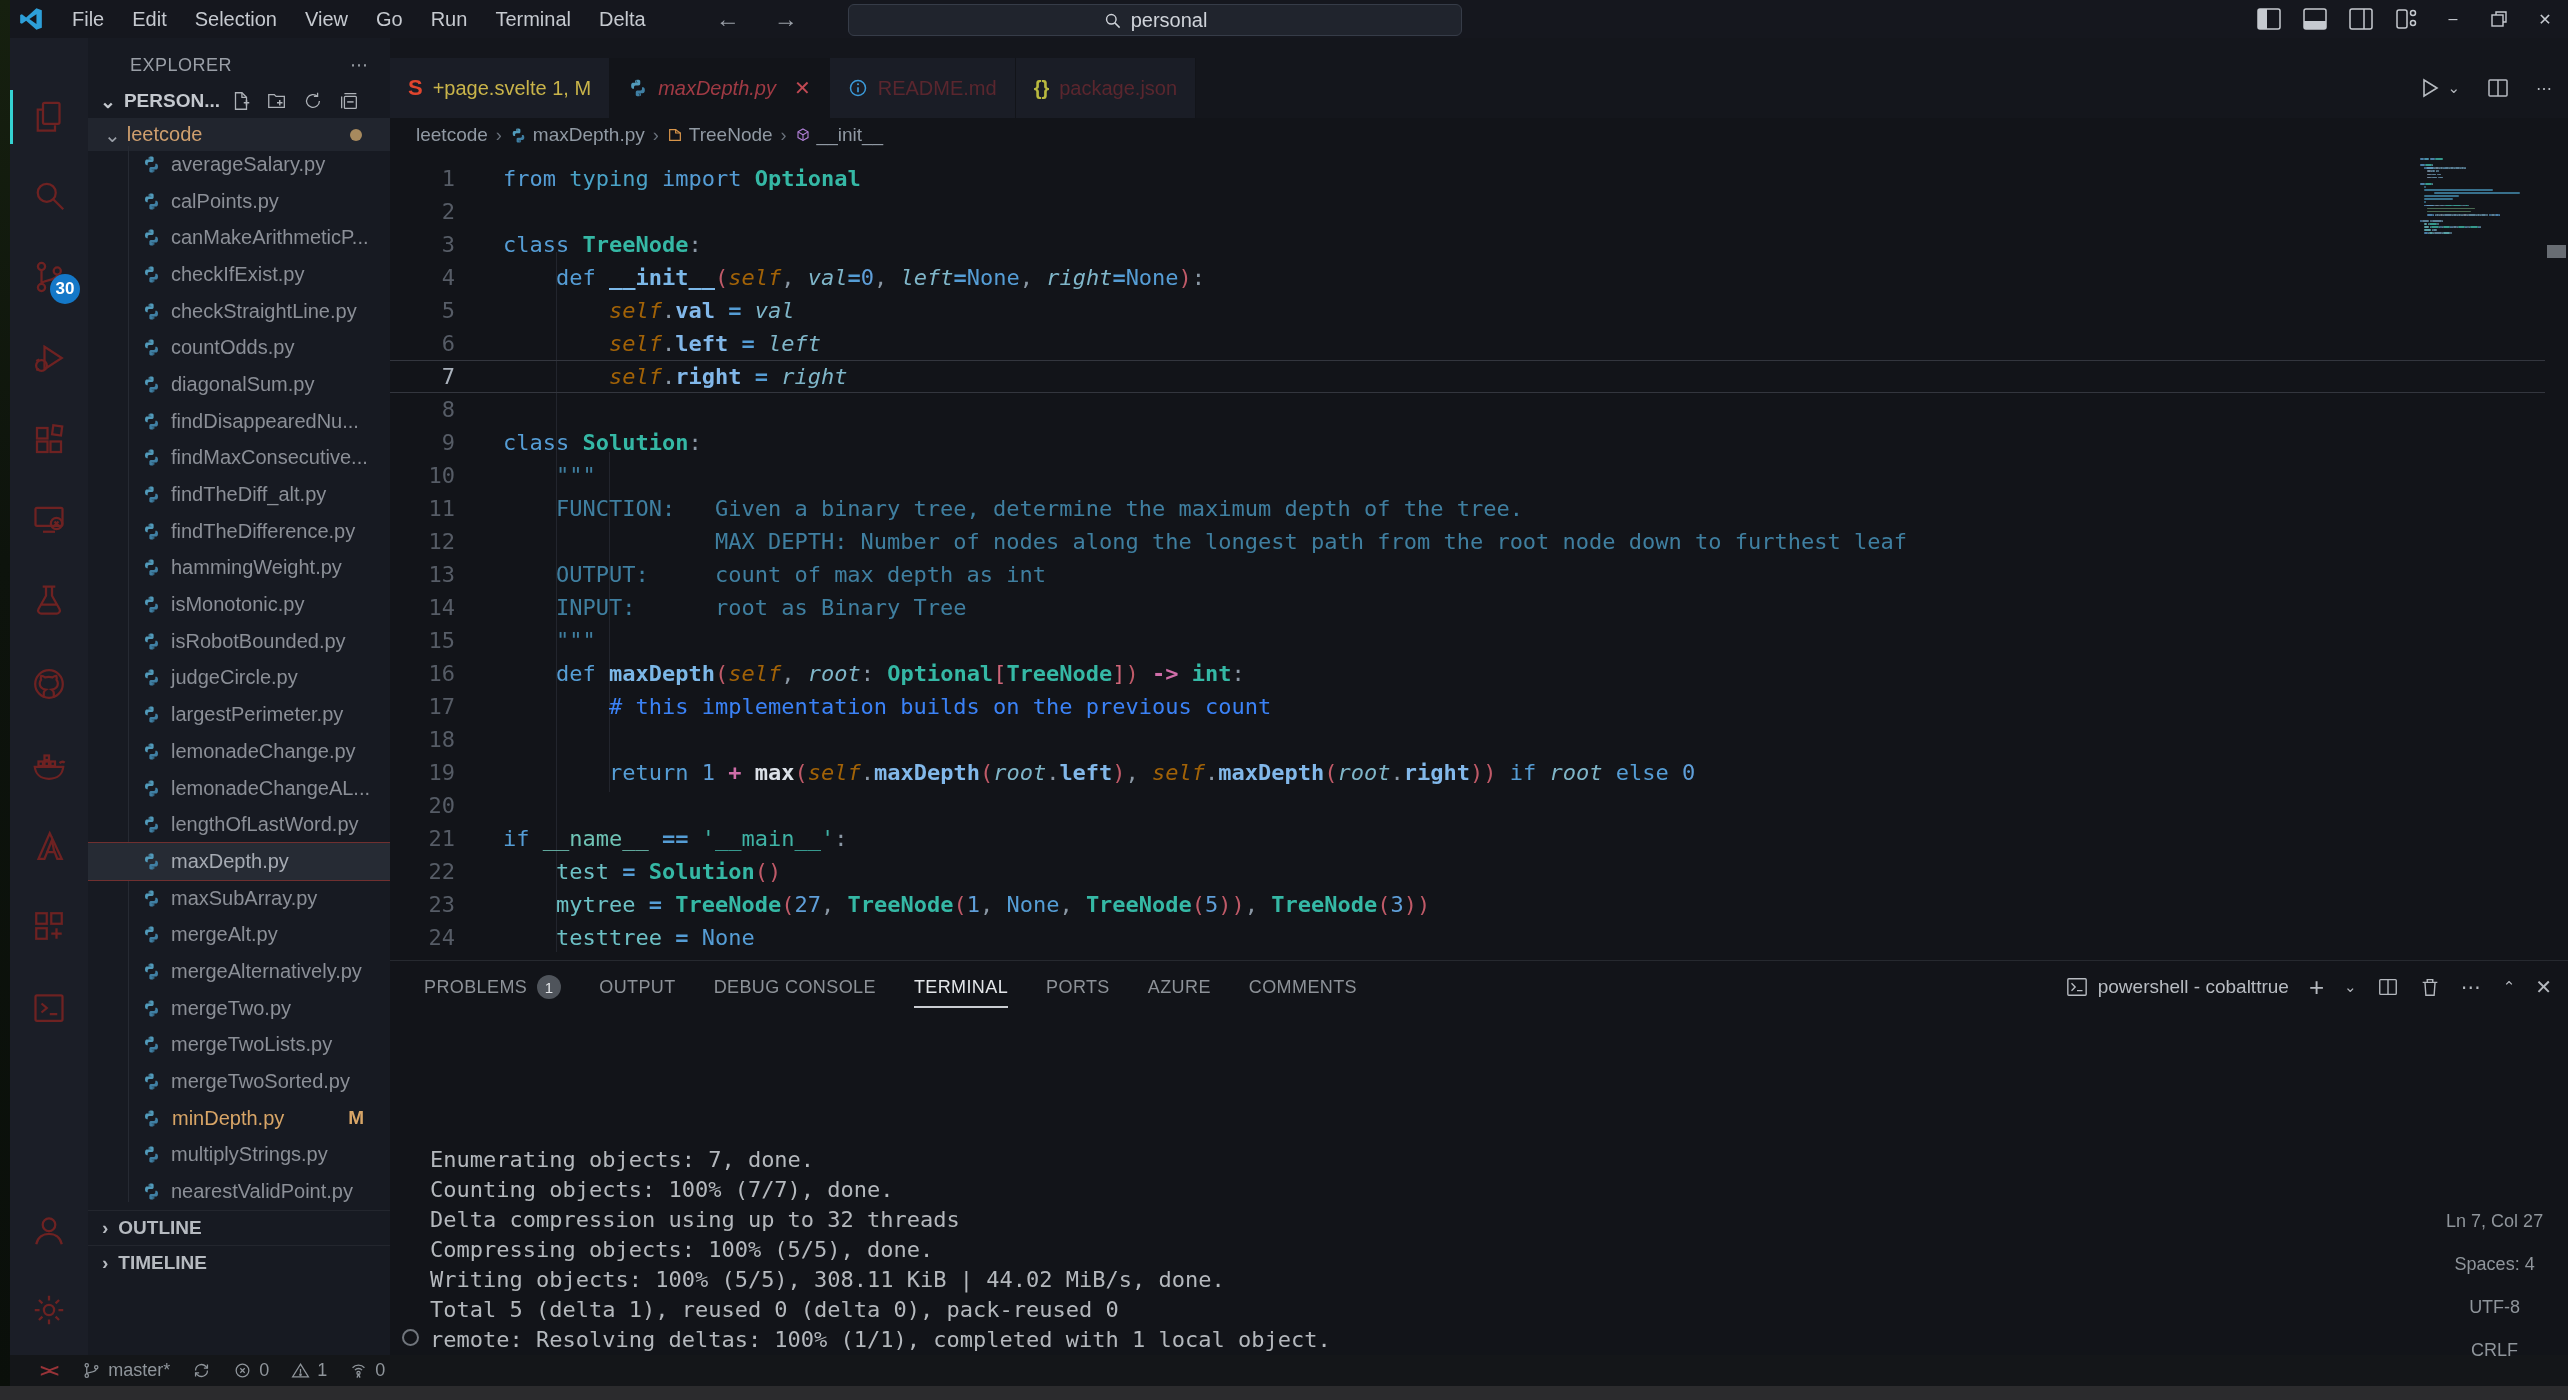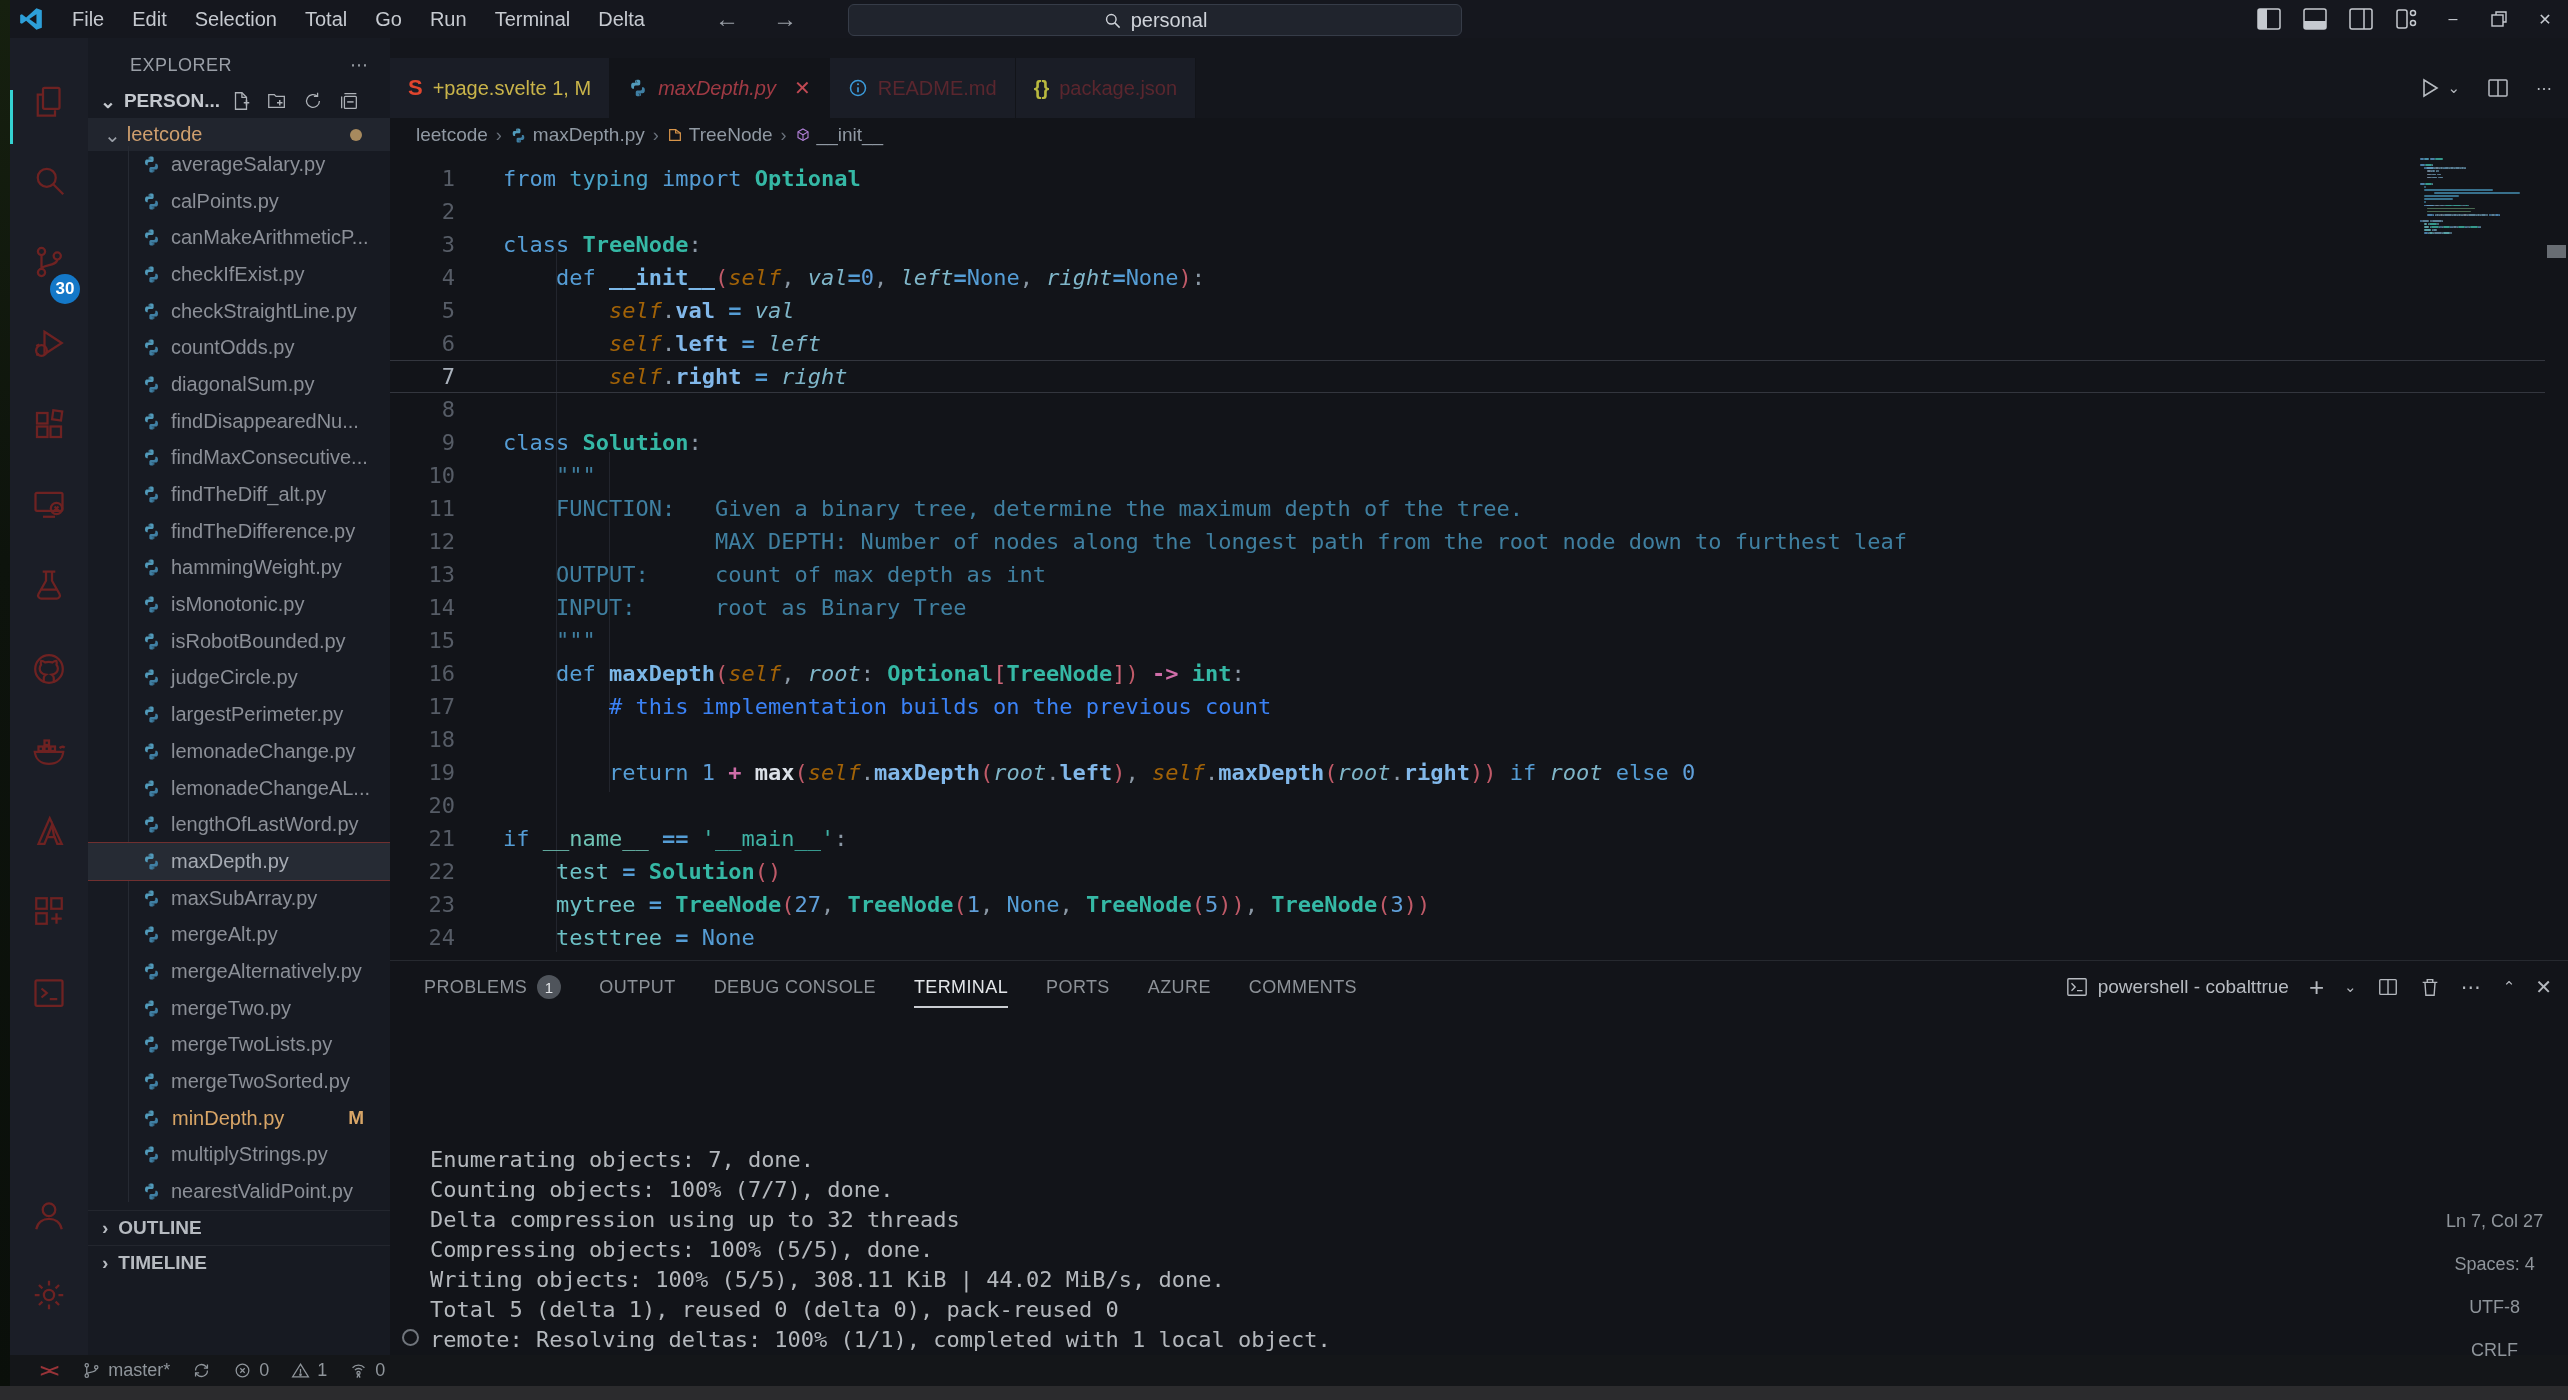--- a/index.html
+++ b/index.html
@@ -17,21 +17,21 @@
   #search-box{position:absolute;left:838px;top:4px;width:612px;height:30px;background:#20242d;border:1px solid#363c48;border-radius:6px;display:flex;align-items:center;justify-content:center;gap:9px;color:#cfd3d9;font-size:20px;}
   #window-controls{position:absolute;right:0;top:0;height:38px;display:flex;align-items:center;gap:0;}
   .wc{width:46px;height:38px;display:flex;align-items:center;justify-content:center;color:#c6cad0;}
   .layout-ic{width:26px;height:22px;}
 
   
   #main{position:absolute;left:0;top:38px;right:0;height:1317px;}
 
   
   #activitybar{position:absolute;left:0;top:0;width:78px;bottom:0;background:#1b1e27;}
-  .act-item{position:absolute;left:0;width:78px;height:66px;display:flex;align-items:flex-start;justify-content:center;}
+  .act-item{position:absolute;left:0;width:78px;height:66px;display:flex;align-items:center;justify-content:center;}
   .act-item svg{width:36px;height:36px;stroke:#6e2222;fill:none;stroke-width:1.5;}
   .act-item.active::before{content:"";position:absolute;left:0;top:6px;bottom:6px;width:3px;background:#35d2d2;}
   .act-badge{position:absolute;right:8px;bottom:6px;min-width:30px;height:30px;border-radius:15px;background:#1478c8;color:#fff;font-size:17px;font-weight:bold;display:flex;align-items:center;justify-content:center;}
 
   
   #sidebar{position:absolute;left:78px;top:0;width:302px;bottom:0;background:#171a22;color:#9a9fa7;overflow:hidden;}
   #sidebar-title-row{display:flex;align-items:center;justify-content:space-between;padding:16px 20px 8px 42px;font-size:18px;color:#9a9fa7;letter-spacing:.5px;}
   #section-row{display:flex;align-items:center;height:34px;padding-left:12px;font-size:19px;font-weight:bold;color:#c4c8ce;}
   #section-row .sec-actions{display:flex;gap:14px;margin-left:10px;}
   .sec-actions svg{width:22px;height:22px;stroke:#aeb2b8;fill:none;stroke-width:1.4;}
@@ -110,21 +110,21 @@
 
     <div id="titlebar">
       <svg id="vscode-logo" viewBox="0 0 24 24">
           <path fill="#2d9fd8" d="M17 2L7.5 10.5 3.6 7.6 2 8.4v7.2l1.6.8 3.9-2.9L17 22l5-2V4z"></path>
           <path fill="#14161d" d="M17 7.5L10.5 12 17 16.5z"></path>
         </svg>
       <div style="display:flex">
         <span class="menu-item">File</span>
         <span class="menu-item">Edit</span>
         <span class="menu-item">Selection</span>
-        <span class="menu-item">Total</span>
+        <span class="menu-item">View</span>
         <span class="menu-item">Go</span>
         <span class="menu-item">Run</span>
         <span class="menu-item">Terminal</span>
         <span class="menu-item">Delta</span>
       </div>
       <div class="nav-arrows">
         <span>←</span>
         <span>→</span>
       </div>
       <div id="search-box">

